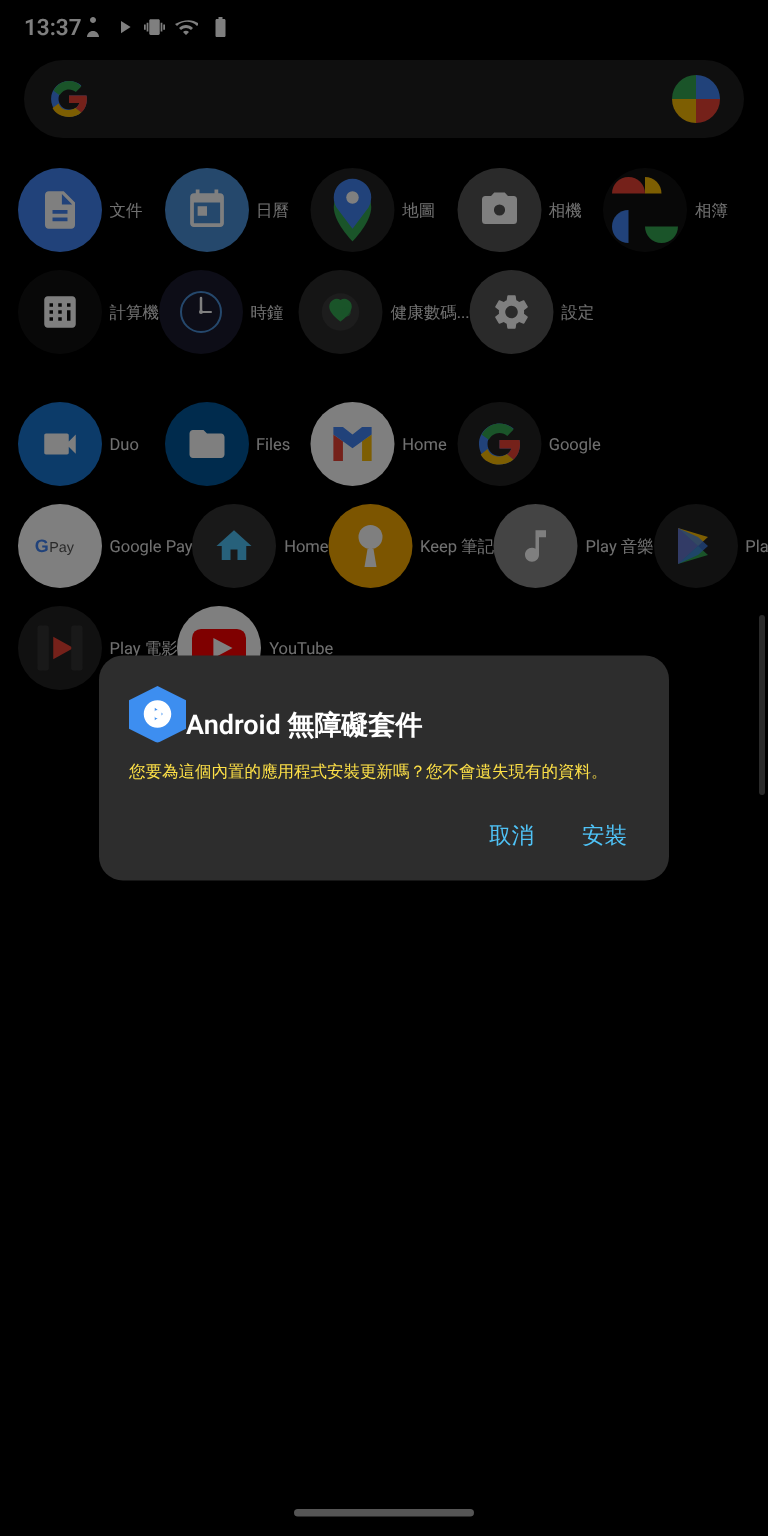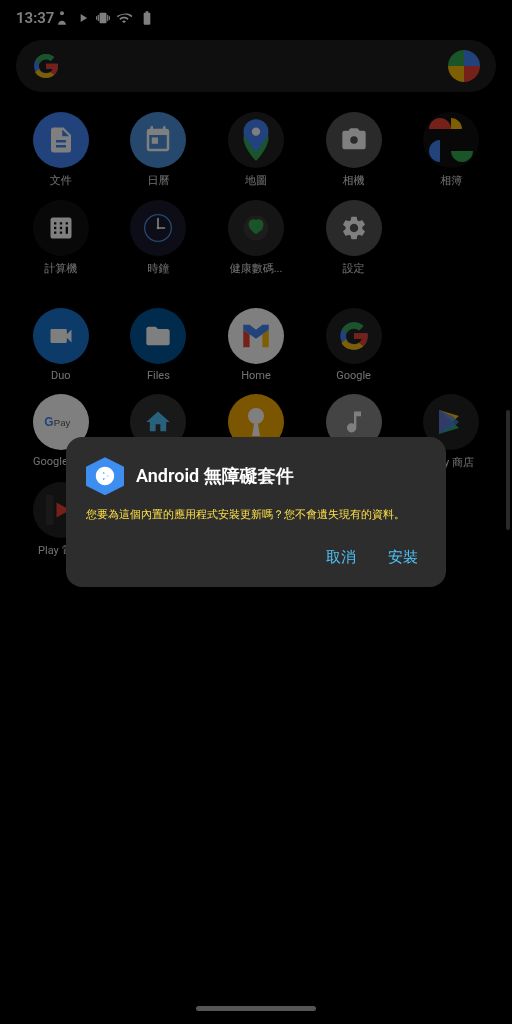--- a/index.html
+++ b/index.html
@@ -62,21 +62,21 @@
     
     .app-grid {
       display: grid;
       grid-template-columns: repeat(5, 1fr);
       gap: 0;
       padding: 8px 12px;
       row-gap: 16px;
     }
     .app-item {
       display: flex;
-      flex-direction: column;
+      flex-direction: row;
       align-items: center;
       gap: 5px;
     }
     .app-icon {
       width: 56px;
       height: 56px;
       border-radius: 28px;
       display: flex;
       align-items: center;
       justify-content: center;
@@ -106,22 +106,21 @@
     }
     .dialog {
       background: #2d2d2d;
       border-radius: 16px;
       padding: 20px 20px 16px;
       width: 380px;
       max-width: 90%;
     }
     .dialog-header {
       display: flex;
-      align-items: center;
-      gap: 12px;
+      align-items: flex-end;
       margin-bottom: 12px;
     }
     .dialog-title {
       font-size: 18px;
       font-weight: 600;
       color: #fff;
     }
     .dialog-body {
       font-size: 11px;
       color: #fde047;

